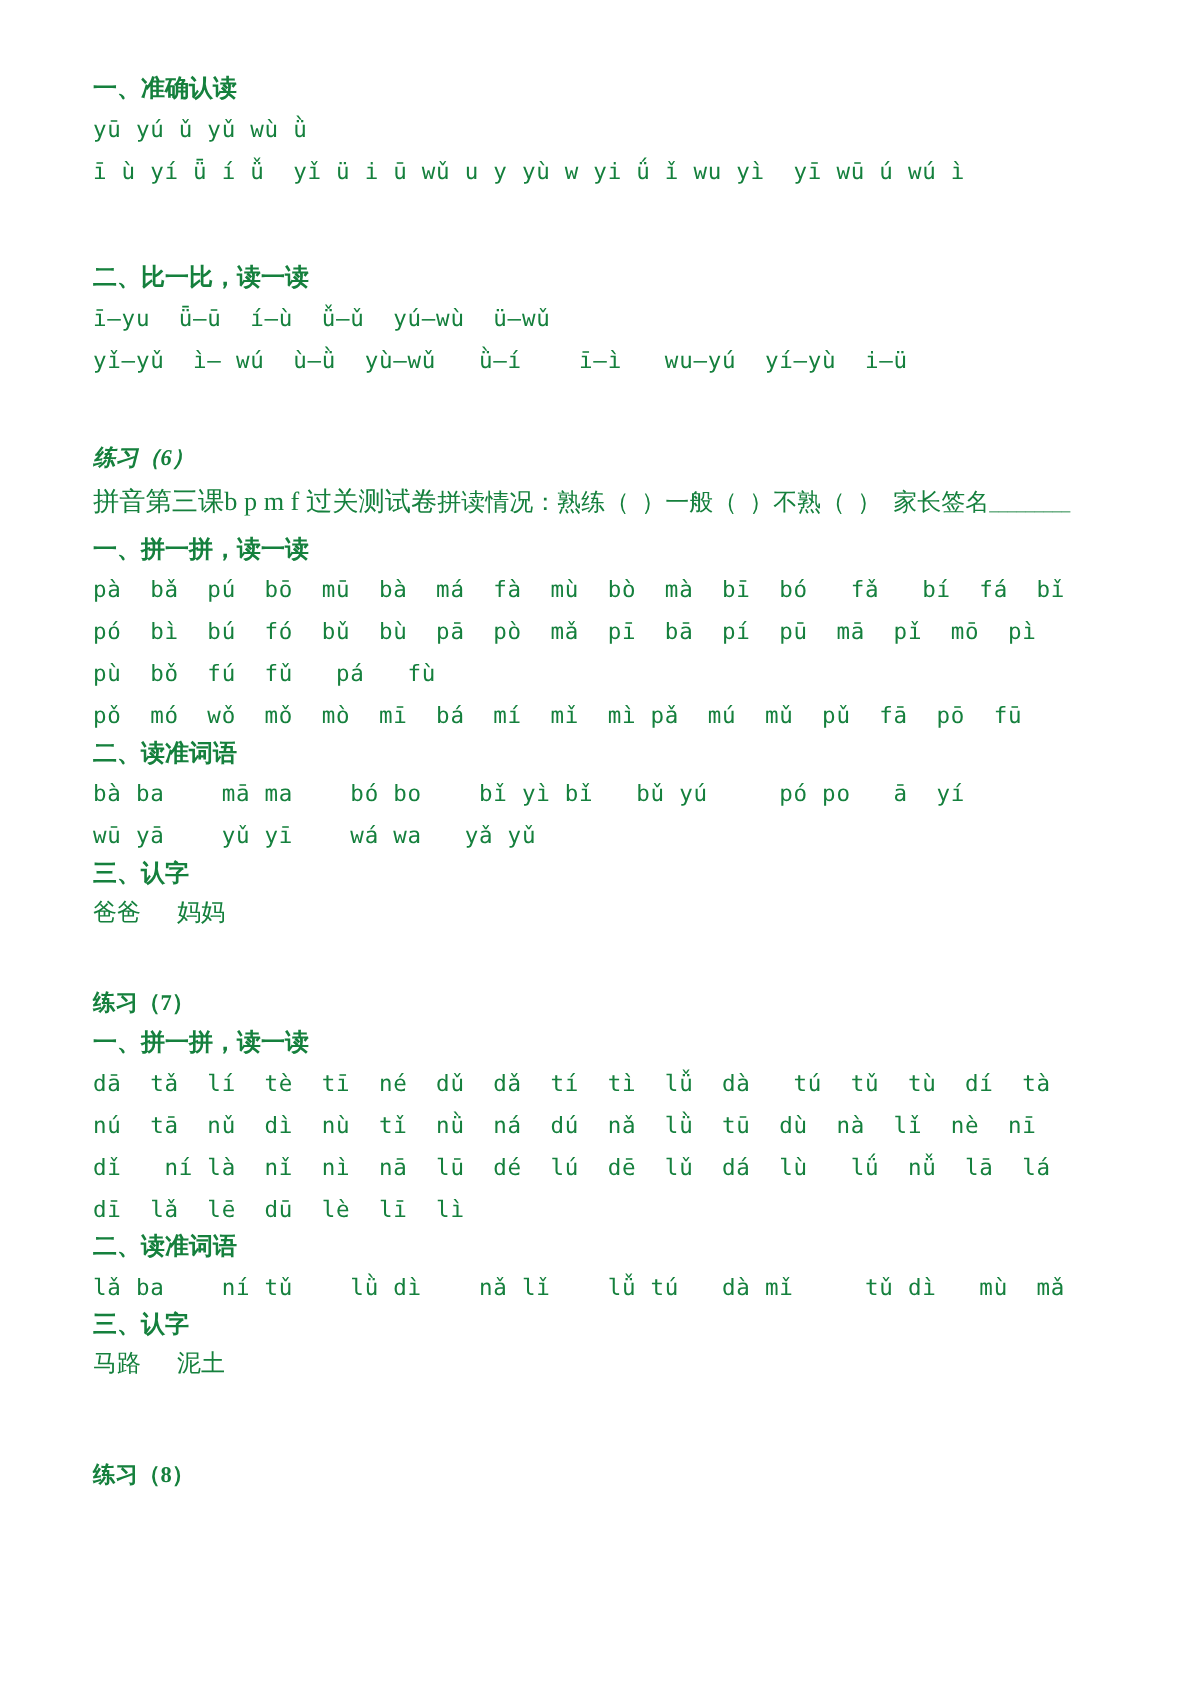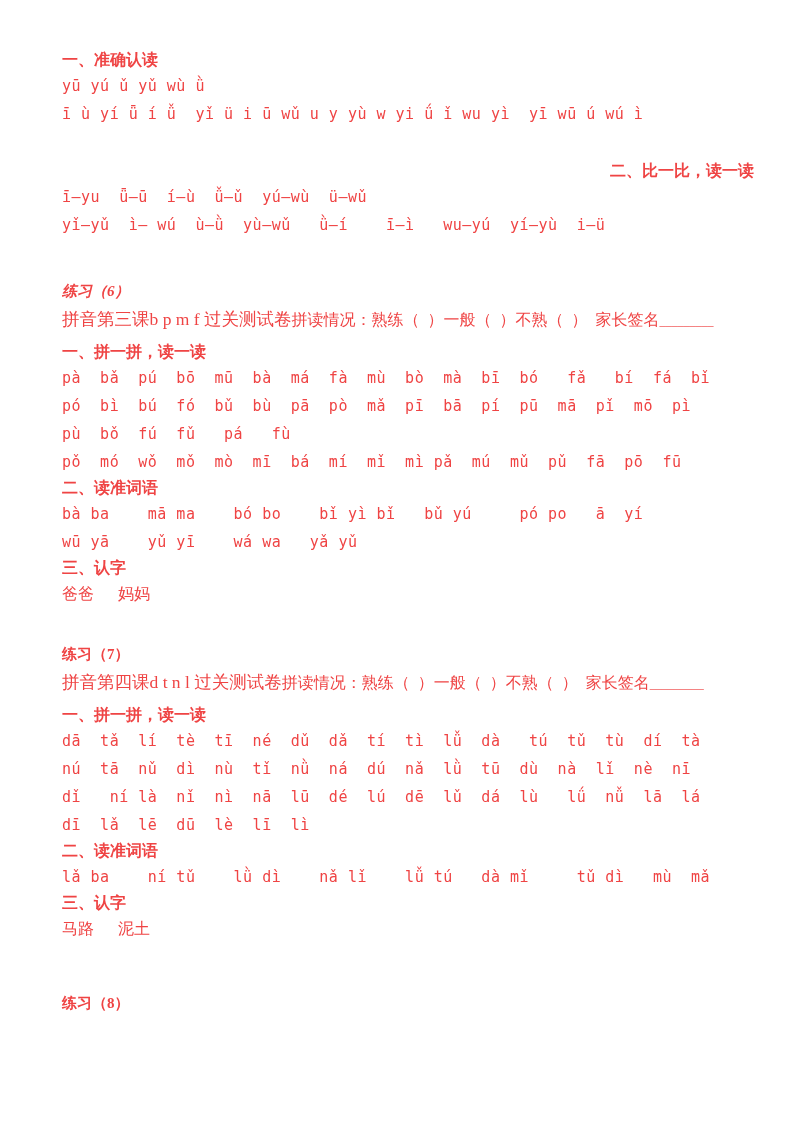--- a/index.html
+++ b/index.html
@@ -6,21 +6,21 @@
     margin: 0;
     padding: 0;
     background: #ffffff;
   }
   .page {
     position: relative;
     width: 794px;
     min-height: 1123px;
     box-sizing: border-box;
     background: #ffffff;
-    color: #ef4444;
+    color: #15803d;
     padding: 48px 40px 40px 62px;
     font-family: "Liberation Serif", serif;
   }
   
   .sec {
     font-size: 16px;
     font-weight: bold;
     line-height: 24px;
     margin: 0;
     font-family: "Liberation Serif", serif;
@@ -53,21 +53,21 @@
     margin: 5px 0 3px 0;
     line-height: 27px;
     white-space: pre-wrap;
   }
   .title-main { font-size: 17.5px; }
   .title-small { font-size: 16px; }
   .sig-blank {
     font-size: 12px;
     letter-spacing: 0;
   }
-  .mt-s2   { margin-top: 31px; text-align: right; }
+  .mt-s2   { margin-top: 46px; }
   .mt-ex   { margin-top: 42px; font-style: italic; }
   .mt-ex7  { margin-top: 36px; }
   .mt-h    { margin-top: 5px; }
   .mt-next { margin-top: 50px; }
 </style>
 </head>
 <body>
 
 <div class="page">
 
@@ -89,21 +89,20 @@
   <p class="py">pǒ  mó  wǒ  mǒ  mò  mī  bá  mí  mǐ  mì pǎ  mú  mǔ  pǔ  fā  pō  fū</p>
 
   <h2 class="sec">二、读准词语</h2>
   <p class="py">bà ba    mā ma    bó bo    bǐ yì bǐ   bǔ yú     pó po   ā  yí</p>
   <p class="py">wū yā    yǔ yī    wá wa   yǎ yǔ</p>
 
   <h2 class="sec">三、认字</h2>
   <p class="cnline">爸爸      妈妈</p>
 
   <p class="exlabel mt-ex7">练习（7）</p>
-  <p class="titleline"><span class="title-main">拼音第四课d t n l 过关测试卷</span><span class="title-small">拼读情况：熟练（  ）一般（  ）不熟（  ）  家长签名</span><span class="sig-blank">_________</span></p>
 
   <h2 class="sec mt-h">一、拼一拼，读一读</h2>
   <p class="py">dā  tǎ  lí  tè  tī  né  dǔ  dǎ  tí  tì  lǚ  dà   tú  tǔ  tù  dí  tà</p>
   <p class="py">nú  tā  nǔ  dì  nù  tǐ  nǜ  ná  dú  nǎ  lǜ  tū  dù  nà  lǐ  nè  nī</p>
   <p class="py">dǐ   ní là  nǐ  nì  nā  lū  dé  lú  dē  lǔ  dá  lù   lǘ  nǚ  lā  lá</p>
   <p class="py">dī  lǎ  lē  dū  lè  lī  lì</p>
 
   <h2 class="sec">二、读准词语</h2>
   <p class="py">lǎ ba    ní tǔ    lǜ dì    nǎ lǐ    lǚ tú   dà mǐ     tǔ dì   mù  mǎ</p>
 

